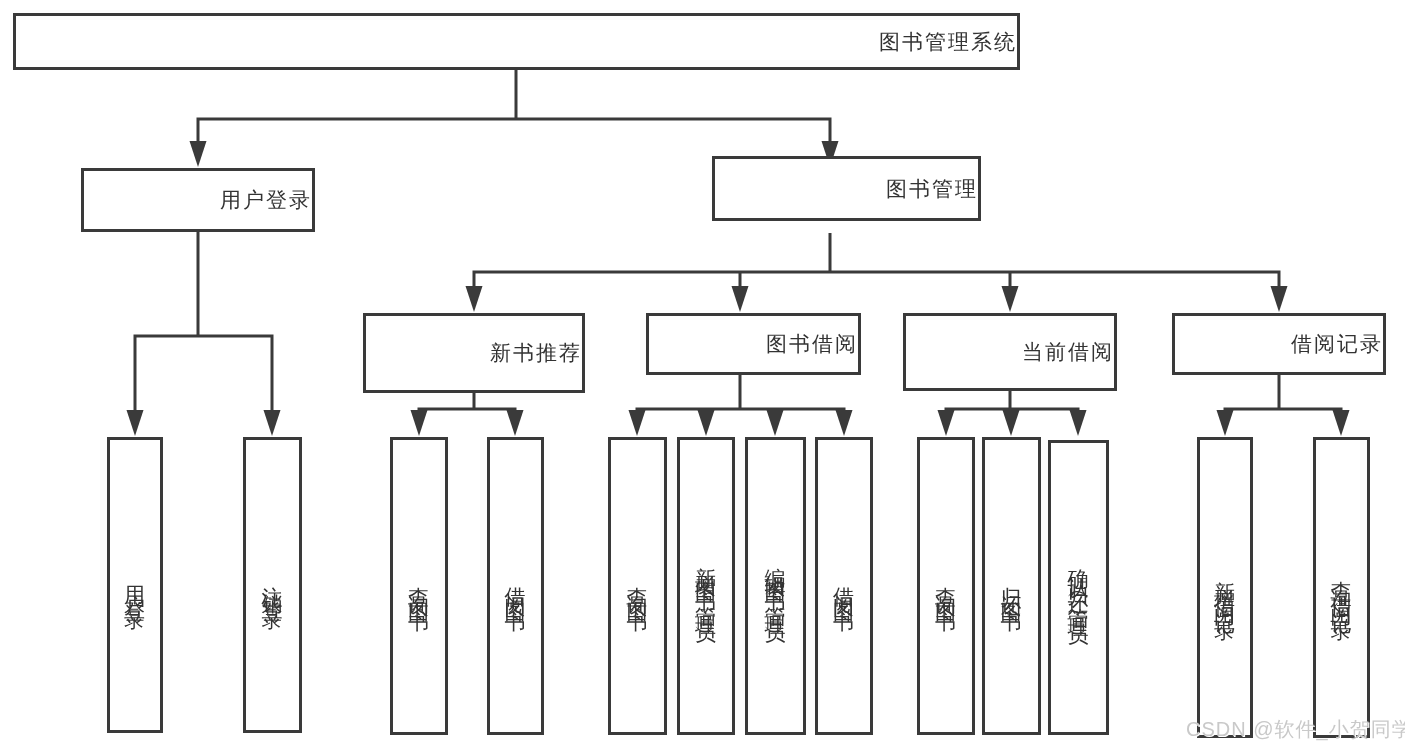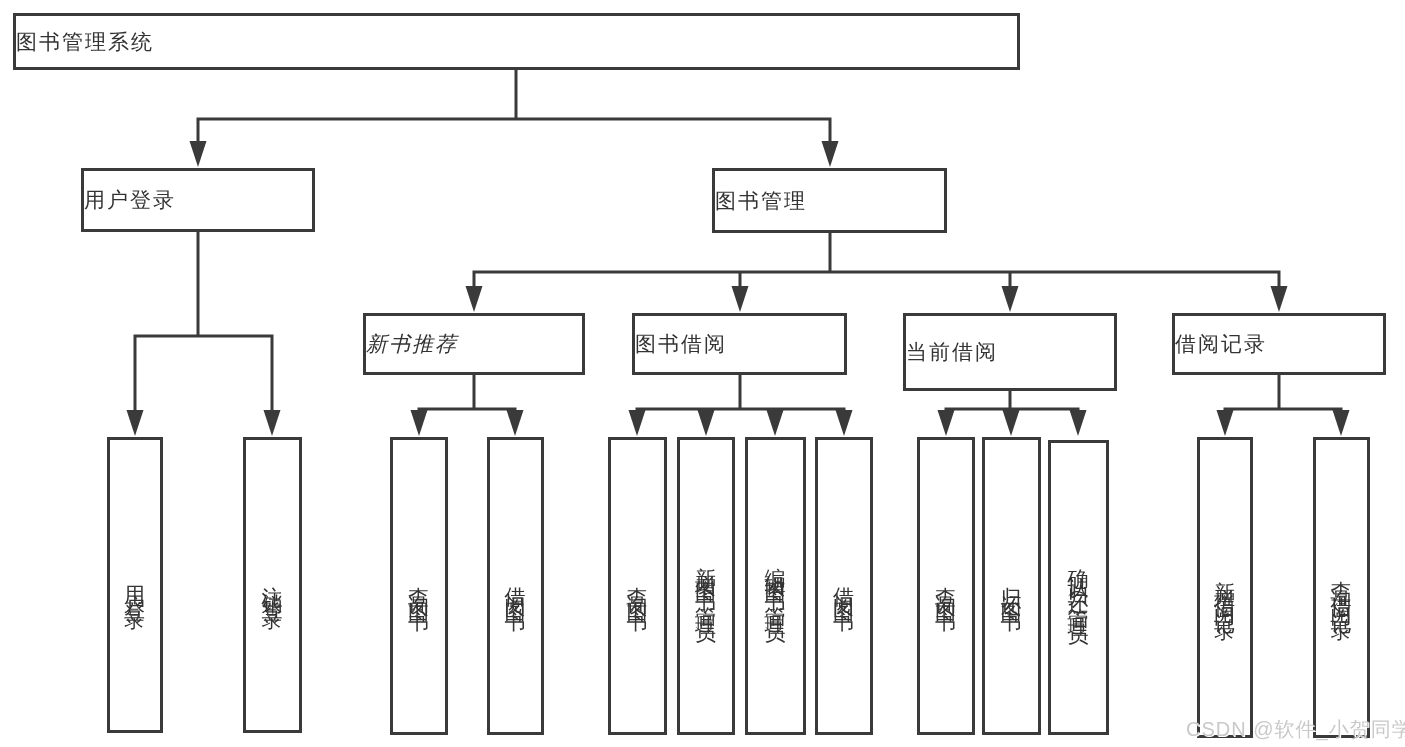--- a/index.html
+++ b/index.html
@@ -15,21 +15,21 @@
     background: #ffffff;
     overflow: hidden;
   }
   .node {
     position: absolute;
     box-sizing: border-box;
     border: 3px solid #3a3a3a;
     background: #ffffff;
     display: flex;
     align-items: center;
-    justify-content: flex-start;
+    justify-content: flex-end;
     color: #333333;
     font-size: 21px;
     letter-spacing: 2px;
     z-index: 2;
   }
   .vnode {
     position: absolute;
     box-sizing: border-box;
     border: 3px solid #3a3a3a;
     background: #ffffff;
@@ -106,28 +106,28 @@
     <polygon points="1332.5,410 1349.5,410 1341,436" fill="#3a3a3a" stroke="none"></polygon>
   </svg>
 
   <div class="node" style="left:13px; top:13px; width:1007px; height:57px;">
     <span>图书管理系统</span>
   </div>
 
   <div class="node" style="left:81px; top:168px; width:234px; height:64px;">
     <span>用户登录</span>
   </div>
-  <div class="node" style="left:712px; top:168px; width:235px; height:65px;">
+  <div class="node" style="left:712px; top:156px; width:269px; height:65px;">
     <span>图书管理</span>
   </div>
 
-  <div class="node" style="left:363px; top:313px; width:222px; height:62px;font-style:italic;">
+  <div class="node" style="left:363px; top:313px; width:222px; height:80px;">
     <span>新书推荐</span>
   </div>
-  <div class="node" style="left:632px; top:313px; width:215px; height:62px;">
+  <div class="node" style="left:646px; top:313px; width:215px; height:62px;">
     <span>图书借阅</span>
   </div>
   <div class="node" style="left:903px; top:313px; width:214px; height:78px;">
     <span>当前借阅</span>
   </div>
   <div class="node" style="left:1172px; top:313px; width:214px; height:62px;">
     <span>借阅记录</span>
   </div>
 
   <div class="vnode" style="left:107px; top:437px; width:56px; height:296px;">

